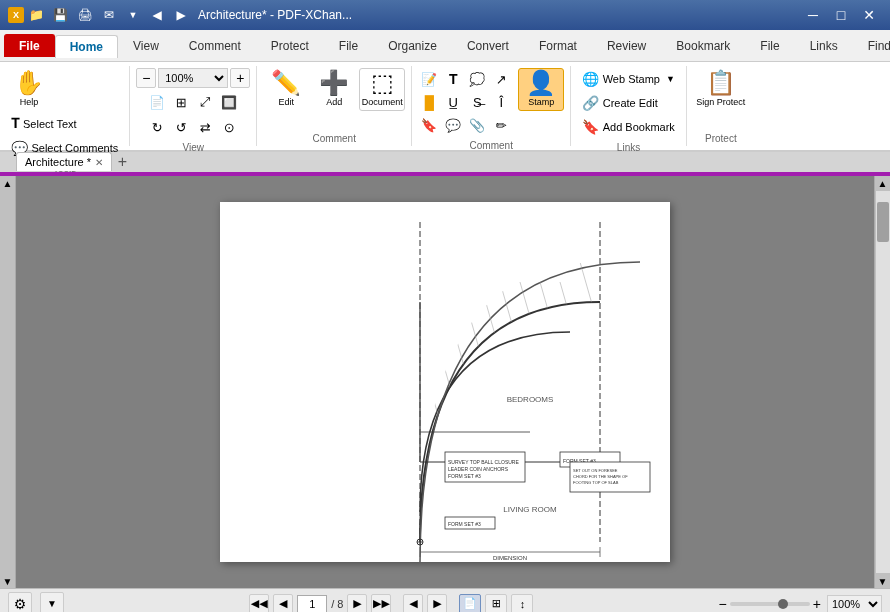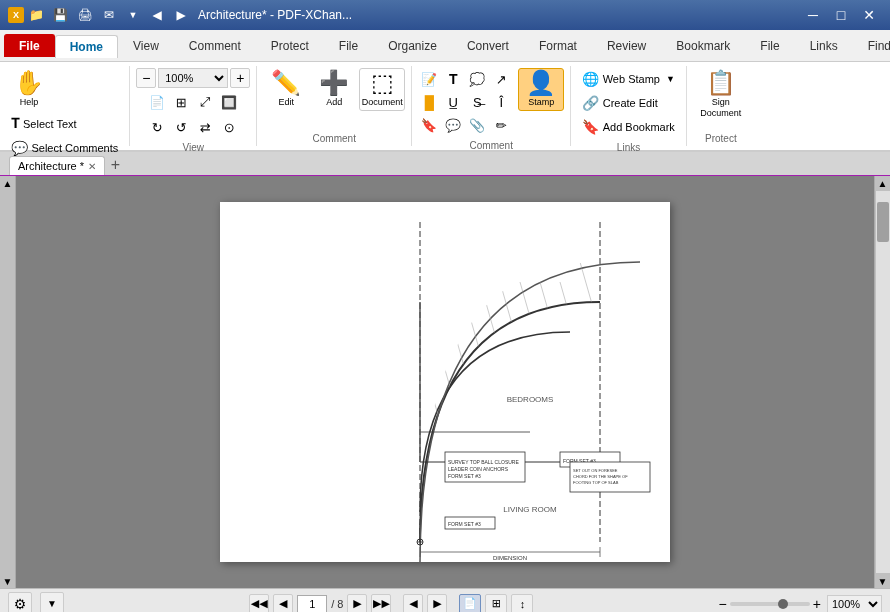--- a/index.html
+++ b/index.html
@@ -84,22 +84,22 @@
 
     
     .zoom-group { display: flex; align-items: center; gap: 2px; }
     .zoom-btn { width: 20px; height: 20px; border: 1px solid #ccc; background: #f8f8f8; cursor: pointer; display: flex; align-items: center; justify-content: center; font-size: 14px; border-radius: 2px; }
     .zoom-select { width: 70px; height: 20px; border: 1px solid #ccc; font-size: 11px; padding: 0 2px; }
     .view-icons-row { display: flex; gap: 2px; }
     .vi-btn { width: 22px; height: 22px; border: 1px solid transparent; background: transparent; cursor: pointer; display: flex; align-items: center; justify-content: center; font-size: 13px; border-radius: 2px; }
 
     
     .tab-bar {
-      background: #d4d4d4; height: 24px; display: flex; align-items: flex-end;
-      border-bottom: 1px solid #a21caf; padding-left: 9px;
+      background: #d4d4d4; height: 24px; display: flex; align-items: flex-start;
+      border-bottom: 4px solid #a21caf; padding-left: 16px;
     }
     .doc-tab {
       display: flex; align-items: center; gap: 4px;
       background: #f0f0f0; border: 1px solid #bbb; border-bottom: none;
       padding: 3px 8px; font-size: 11px; cursor: pointer;
       border-radius: 3px 3px 0 0;
     }
     .doc-tab.active { background: white; }
     .tab-close { font-size: 10px; color: #666; cursor: pointer; }
     .new-tab-btn { width: 20px; height: 20px; display: flex; align-items: center; justify-content: center; font-size: 16px; cursor: pointer; color: #555; }
@@ -331,21 +331,21 @@
         </div>
       </div>
     </div>
     <div class="ribbon-group-label">Links</div>
   </div>
 
   <div class="ribbon-group">
     <div class="ribbon-group-items">
       <div class="rb-large" style="width:56px;">
         <span class="icon">📋</span>
-        <span class="label">Sign Document</span>
+        <span class="label">Sign Protect</span>
       </div>
     </div>
     <div class="ribbon-group-label">Protect</div>
   </div>
 
 </div>
 
 <div class="tab-bar">
   <div class="doc-tab active">
     <span>Architecture *</span>

